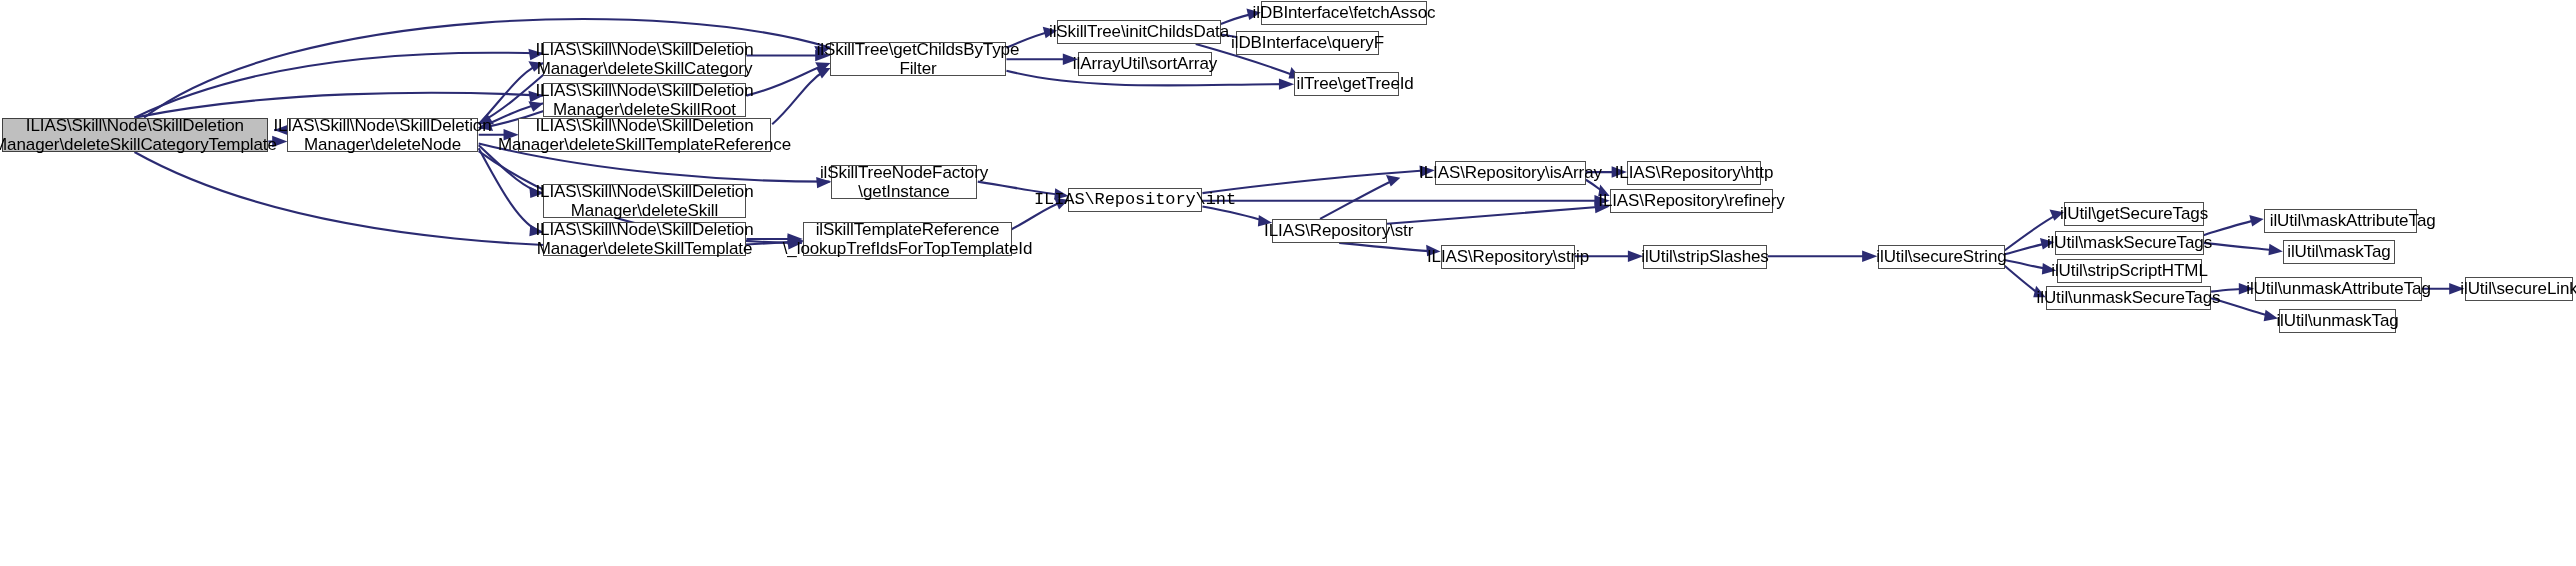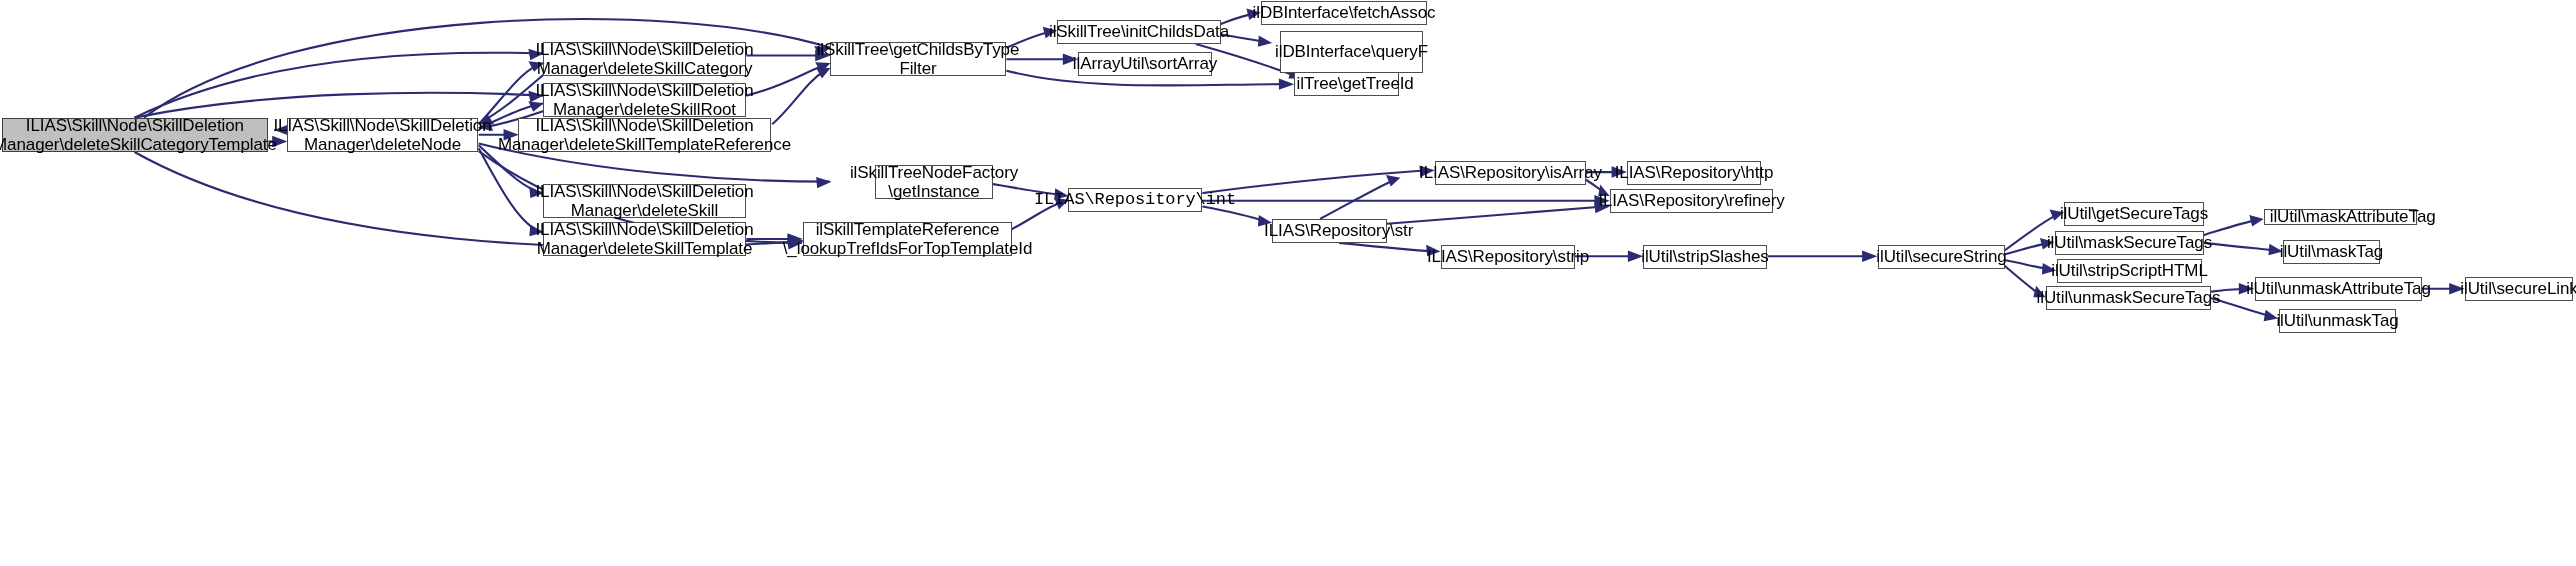--- a/index.html
+++ b/index.html
@@ -173,38 +173,38 @@
 Manager\deleteSkillTemplateReference</div>
       <div class="node" style="left: 543px; top: 184px; width: 203px; height: 34px;">ILIAS\Skill\Node\SkillDeletion
 Manager\deleteSkill</div>
       <div class="node" style="left: 543px; top: 222px; width: 203px; height: 34px;">ILIAS\Skill\Node\SkillDeletion
 Manager\deleteSkillTemplate</div>
       <div class="node" style="left: 830px; top: 42px; width: 176px; height: 34px;">ilSkillTree\getChildsByType
 Filter</div>
       <div class="node" style="left: 1057px; top: 20px; width: 164px; height: 24px;">ilSkillTree\initChildsData</div>
       <div class="node" style="left: 1078px; top: 52px; width: 134px; height: 24px;">ilArrayUtil\sortArray</div>
       <div class="node" style="left: 1261px; top: 1px; width: 166px; height: 24px;">ilDBInterface\fetchAssoc</div>
-      <div class="node" style="left: 1280px; top: 31px; width: 143px; height: 42px; text-align: right;">ilDBInterface\queryF</div>
+      <div class="node" style="left: 1236px; top: 31px; width: 143px; height: 24px; text-align: right;">ilDBInterface\queryF</div>
       <div class="node" style="left: 1294px; top: 72px; width: 105px; height: 24px; padding-left: 24px;">ilTree\getTreeId</div>
-      <div class="node" style="left: 875px; top: 165px; width: 118px; height: 34px;">ilSkillTreeNodeFactory
+      <div class="node" style="left: 831px; top: 165px; width: 146px; height: 34px;">ilSkillTreeNodeFactory
 \getInstance</div>
       <div class="node" style="left: 803px; top: 222px; width: 209px; height: 34px;">ilSkillTemplateReference
 \_lookupTrefIdsForTopTemplateId</div>
       <div class="node" style="left: 1068px; top: 188px; width: 134px; height: 24px; font-family: Liberation Mono, monospace;">ILIAS\Repository\int</div>
       <div class="node" style="left: 1272px; top: 219px; width: 115px; height: 24px; padding-left: 25px;">ILIAS\Repository\str</div>
       <div class="node" style="left: 1435px; top: 161px; width: 151px; height: 24px;">ILIAS\Repository\isArray</div>
       <div class="node" style="left: 1627px; top: 161px; width: 134px; height: 24px;">ILIAS\Repository\http</div>
       <div class="node" style="left: 1610px; top: 189px; width: 163px; height: 24px;">ILIAS\Repository\refinery</div>
       <div class="node" style="left: 1441px; top: 245px; width: 134px; height: 24px;">ILIAS\Repository\strip</div>
       <div class="node" style="left: 1643px; top: 245px; width: 124px; height: 24px;">ilUtil\stripSlashes</div>
       <div class="node" style="left: 1878px; top: 245px; width: 127px; height: 24px;">ilUtil\secureString</div>
       <div class="node" style="left: 2064px; top: 202px; width: 140px; height: 24px;">ilUtil\getSecureTags</div>
       <div class="node" style="left: 2055px; top: 231px; width: 149px; height: 24px;">ilUtil\maskSecureTags</div>
       <div class="node" style="left: 2057px; top: 259px; width: 145px; height: 24px;">ilUtil\stripScriptHTML</div>
       <div class="node" style="left: 2046px; top: 286px; width: 165px; height: 24px;">ilUtil\unmaskSecureTags</div>
-      <div class="node" style="left: 2264px; top: 209px; width: 153px; height: 16px; padding-left: 31px;">ilUtil\maskAttributeTag</div>
-      <div class="node" style="left: 2283px; top: 240px; width: 97px; height: 24px;">ilUtil\maskTag</div>
+      <div class="node" style="left: 2264px; top: 209px; width: 153px; height: 24px; padding-left: 31px;">ilUtil\maskAttributeTag</div>
+      <div class="node" style="left: 2283px; top: 240px; width: 112px; height: 24px;">ilUtil\maskTag</div>
       <div class="node" style="left: 2255px; top: 277px; width: 167px; height: 24px;">ilUtil\unmaskAttributeTag</div>
       <div class="node" style="left: 2465px; top: 277px; width: 108px; height: 24px;">ilUtil\secureLink</div>
       <div class="node" style="left: 2279px; top: 309px; width: 117px; height: 24px;">ilUtil\unmaskTag</div>
     </div>
 </div>
 
 
 </body></html>

